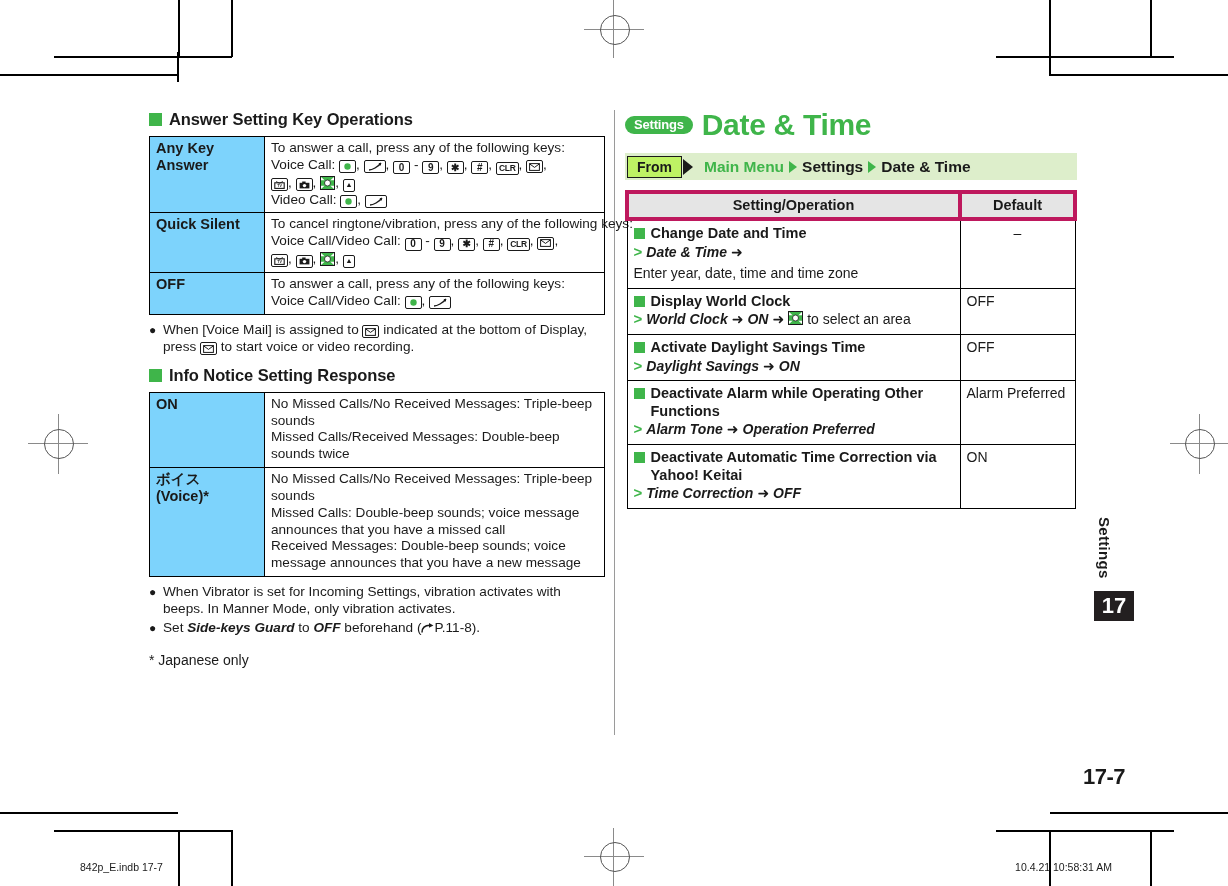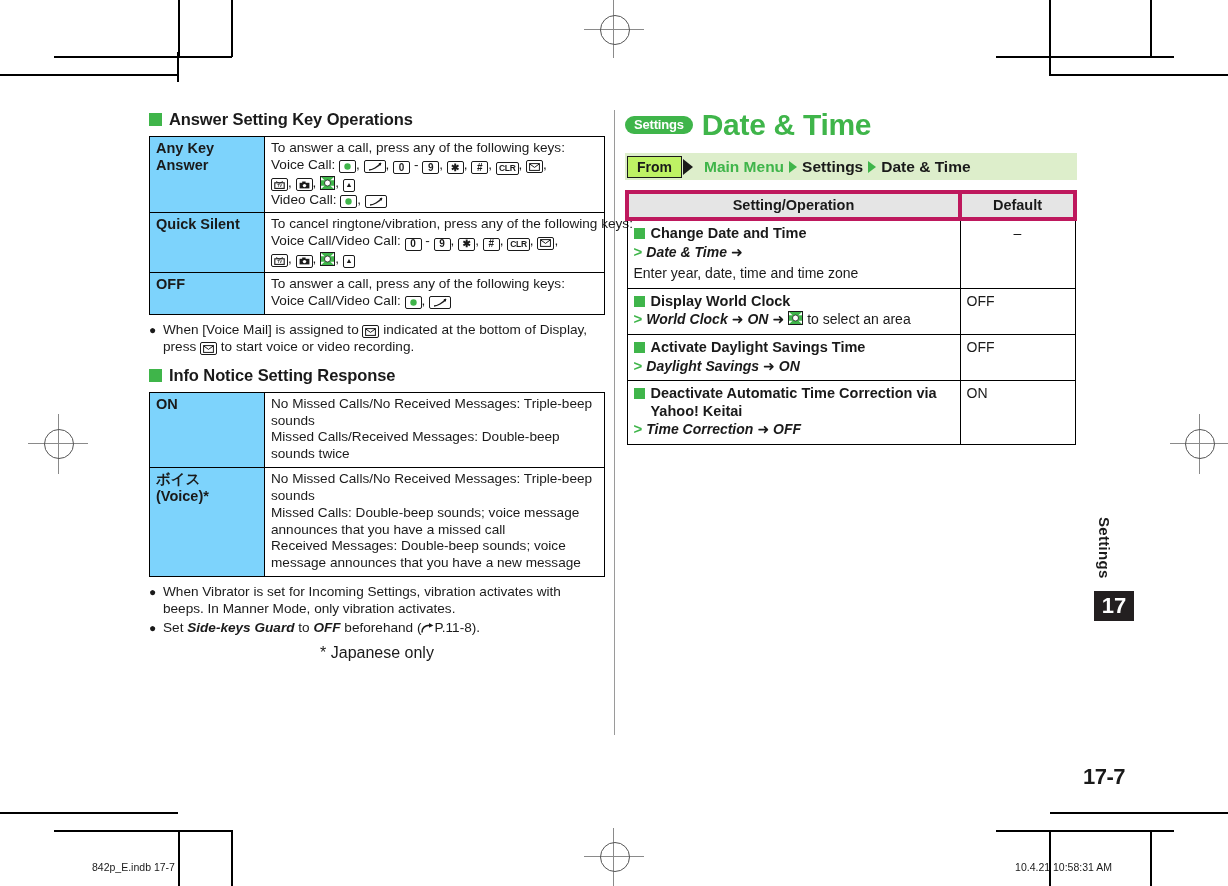--- a/index.html
+++ b/index.html
@@ -152,24 +152,23 @@
     color: #1a1a1a;
   }
   .bul .dot {
     flex: 0 0 auto;
     width: 14px;
     font-size: 12px;
     line-height: 1.38;
   }
   .bul .txt { flex: 1 1 auto; }
   .note-star {
-    font-size: 16px;
-    margin-top: 5px;
-    color: #1a1a1a;
-    text-align: center;
+    font-size: 14px;
+    margin-top: 13px;
+    color: #1a1a1a;
   }
   em.bi { font-style: italic; font-weight: bold; }
 
   
   .title-row {
     display: flex;
     align-items: center;
     gap: 9px;
     margin-bottom: 13px;
   }
@@ -322,21 +321,21 @@
     top: 764px;
     font-size: 22px;
     font-weight: bold;
     color: #1a1a1a;
     letter-spacing: -0.5px;
   }
 
   
   .footer-left {
     position: absolute;
-    left: 92px; top: 861px;
+    left: 80px; top: 861px;
     font-size: 10.5px;
     color: #1a1a1a;
   }
   .footer-right {
     position: absolute;
     right: 96px; top: 861px;
     font-size: 10.5px;
     color: #1a1a1a;
     text-align: right;
   }
@@ -710,20 +709,35 @@
           <div class="op-step">
             <span class="gt">&gt;</span>
             <i>Daylight Savings</i>
             <span class="arrow">➜</span>
             <i>ON</i>
           </div>
         </td>
         <td class="defcol">OFF</td>
       </tr>
 
+      <tr>
+        <td>
+          <div class="op-title">
+            <span class="sq-sm"></span>
+            <span>Deactivate Alarm while Operating Other Functions</span>
+          </div>
+          <div class="op-step">
+            <span class="gt">&gt;</span>
+            <i>Alarm Tone</i>
+            <span class="arrow">➜</span>
+            <i>Operation Preferred</i>
+          </div>
+        </td>
+        <td class="defcol">Alarm Preferred</td>
+      </tr>
 
       <tr>
         <td>
           <div class="op-title">
             <span class="sq-sm"></span>
             <span>Deactivate Automatic Time Correction via Yahoo! Keitai</span>
           </div>
           <div class="op-step">
             <span class="gt">&gt;</span>
             <i>Time Correction</i>

